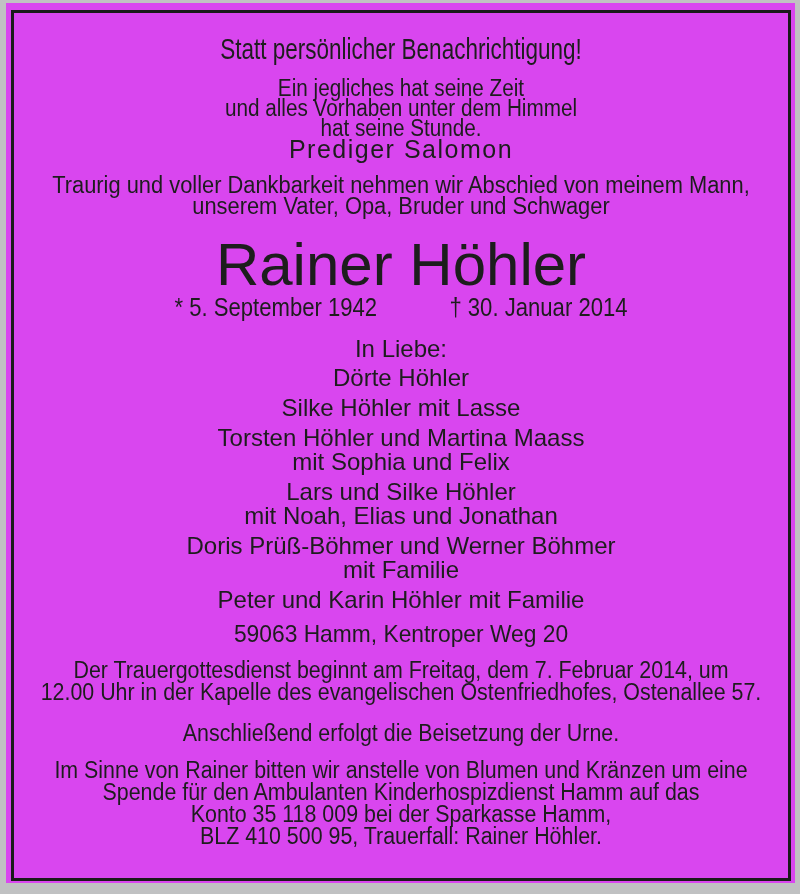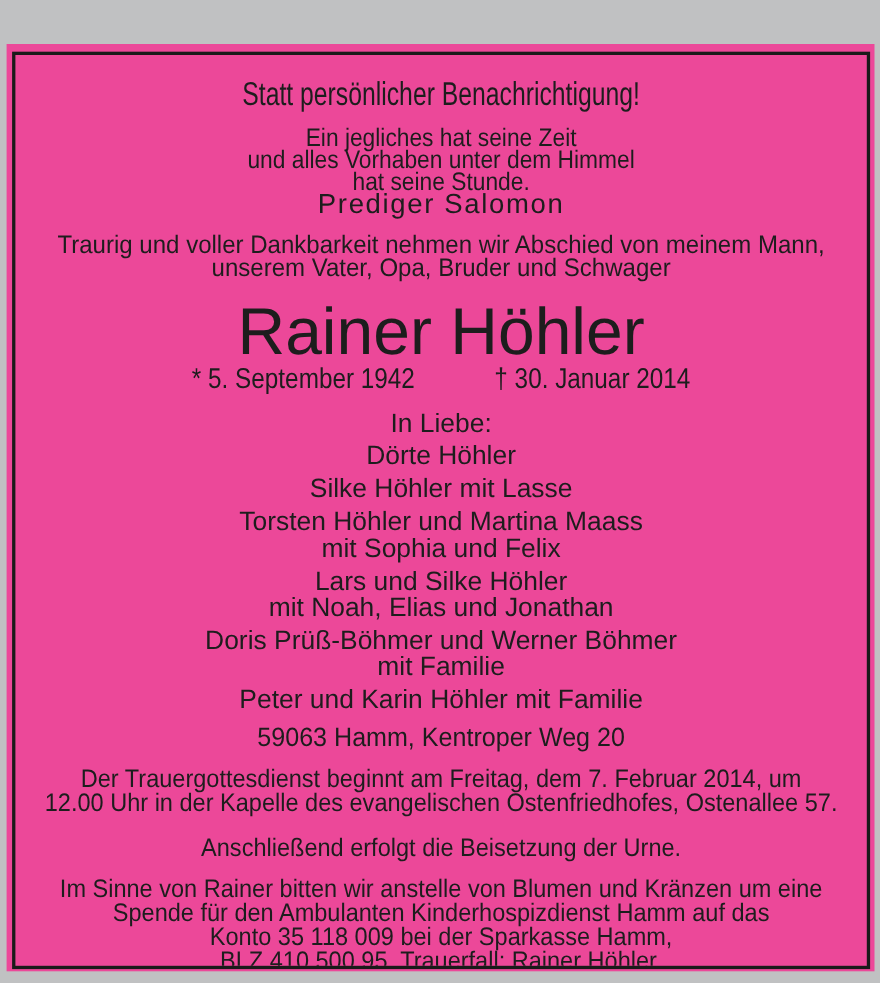--- a/index.html
+++ b/index.html
@@ -7,22 +7,21 @@
     padding: 0;
     width: 800px;
     height: 894px;
     background: #c0c1c2;
     font-family: "Liberation Sans", sans-serif;
     overflow: hidden;
   }
   .card {
     position: absolute;
     left: 6px; top: 3px; right: 5px; bottom: 11px;
-    background: #ec4899;
-    margin-top: 37px;
+    background: #d946ef;
   }
   .frame {
     position: absolute;
     left: 5px; top: 7px; right: 4px; bottom: 2px;
     border: 3px solid #1a1a1a;
     overflow: hidden;
   }
   .wrap {
     position: relative;
     width: 1150px;

